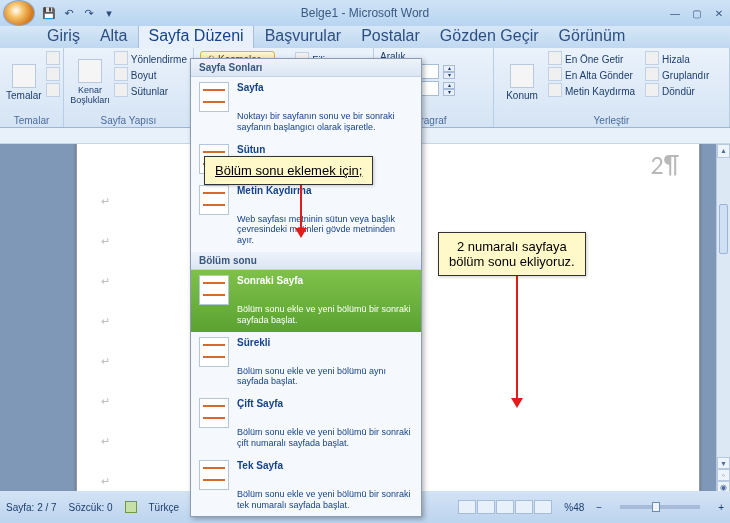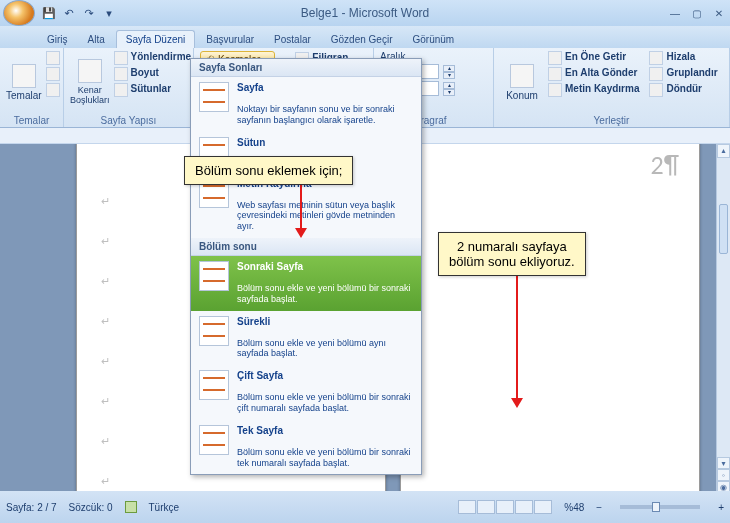--- a/index.html
+++ b/index.html
@@ -9,32 +9,32 @@
 .titlebar { height: 26px; background: linear-gradient(#cfe3f7,#b8d4f0); display: flex; align-items: center; position: relative; }
 .office-btn { width: 32px; height: 26px; margin-left: 3px; background: radial-gradient(circle at 40% 40%, #fff 0%, #f5c36a 30%, #d67a1e 70%); border-radius: 50%; border: 1px solid #8aa7c9; cursor: pointer; }
 .qat { display: flex; gap: 4px; margin-left: 6px; }
 .qat span { width: 16px; height: 16px; display: flex; align-items: center; justify-content: center; color: #2a4b7c; cursor: pointer; }
 .title-text { position: absolute; left: 50%; transform: translateX(-50%); color: #3b5a82; font-size: 12px; }
 .win-btns { margin-left: auto; display: flex; }
 .win-btns span { width: 22px; height: 18px; display: flex; align-items: center; justify-content: center; color: #3b5a82; cursor: pointer; font-size: 10px; }
 
 
 .tabs { height: 22px; background: linear-gradient(#d7e7f7,#bfd8f1); display: flex; align-items: flex-end; padding-left: 38px; gap: 2px; }
-.tab { padding: 3px 9px; color: #2d4e80; cursor: pointer; border-radius: 3px 3px 0 0; font-size: 10px; }
+.tab { padding: 3px 9px; color: #2d4e80; cursor: pointer; border-radius: 3px 3px 0 0; font-size: 16px; }
 .tab.active { background: #e8f1fb; border: 1px solid #a7bfdc; border-bottom: none; color: #15428b; }
 
 
 .ribbon { height: 80px; background: linear-gradient(#eaf2fb,#d5e4f4); border-bottom: 1px solid #9ab5d6; display: flex; position: relative; }
 .rgroup { border-right: 1px solid #b8cee7; padding: 3px 6px 1px; display: flex; flex-direction: column; }
 .rgroup-label { font-size: 10px; color: #4b6c9e; text-align: center; margin-top: auto; padding-top: 2px; }
 .rgroup-body { display: flex; gap: 4px; flex: 1; }
 .big-btn { display: flex; flex-direction: column; align-items: center; justify-content: center; width: 44px; cursor: pointer; color: #1e3e6e; font-size: 10px; text-align: center; }
 .big-btn .ico { width: 24px; height: 24px; background: #f5f5f5; border: 1px solid #b8c8de; margin-bottom: 2px; }
 .small-btns { display: flex; flex-direction: column; gap: 2px; }
-.small-btn { display: flex; align-items: flex-start; gap: 3px; cursor: pointer; color: #1e3e6e; font-size: 10px; white-space: nowrap; font-weight: bold; }
+.small-btn { display: flex; align-items: flex-end; gap: 3px; cursor: pointer; color: #1e3e6e; font-size: 10px; white-space: nowrap; }
 .small-btn .ico { width: 14px; height: 14px; background: #f0f0f0; border: 1px solid #c0d0e5; }
 .breaks-btn { background: linear-gradient(#fef4d6,#fcdc7a); border: 1px solid #dcb43a; border-radius: 3px; padding: 1px 6px; display: flex; align-items: center; gap: 3px; color: #5a3c00; font-size: 10px; cursor: pointer; }
 .spin-row { display: flex; align-items: center; gap: 4px; font-size: 10px; color: #1e3e6e; }
 .spin-row input { width: 44px; height: 15px; font-size: 10px; border: 1px solid #a6bcd8; padding: 0 2px; }
 .spin-ctrl { display: flex; flex-direction: column; }
 .spin-ctrl span { width: 12px; height: 7px; background: #e8eff9; border: 1px solid #a6bcd8; font-size: 6px; line-height: 5px; text-align: center; cursor: pointer; }
 
 
 .ruler { height: 16px; background: #e8f0fa; border-bottom: 1px solid #c4d6ec; }
 
@@ -50,26 +50,26 @@
 .gallery { position: absolute; left: 190px; top: 58px; width: 232px; background: #f5f8fc; border: 1px solid #8a9db8; box-shadow: 2px 2px 5px rgba(0,0,0,.3); z-index: 50; }
 .gal-header { background: linear-gradient(#eef3fa,#dbe6f4); padding: 3px 8px; font-size: 10px; color: #3a577f; font-weight: bold; border-bottom: 1px solid #c4d2e6; }
 .gal-item { display: flex; gap: 8px; padding: 5px 8px 6px; cursor: pointer; }
 .gal-item.sel { background: linear-gradient(#7fc24a,#5aa231); color: #fff; }
 .gal-ico { width: 30px; height: 30px; border: 1px solid #b5c5da; background: #fff; flex-shrink: 0; position: relative; }
 .gal-ico::before, .gal-ico::after { content: ""; position: absolute; left: 3px; right: 3px; height: 2px; background: #d66a2c; }
 .gal-ico::before { top: 6px; } .gal-ico::after { top: 18px; }
 .gal-text { flex: 1; }
 .gal-title { font-size: 10px; font-weight: bold; color: #15428b; }
 .gal-item.sel .gal-title { color: #fff; }
-.gal-desc { font-size: 9px; color: #15428b; line-height: 1.2; margin-top: 11px; }
+.gal-desc { font-size: 9px; color: #15428b; line-height: 1.2; margin-top: 18px; }
 .gal-item.sel .gal-desc { color: #fff; }
 
 
 .callout { position: absolute; background: #fff8c8; border: 1px solid #333; padding: 6px 10px; font-size: 13px; color: #000; z-index: 60; box-shadow: 1px 1px 3px rgba(0,0,0,.2); }
-.callout1 { left: 184px; top: 156px; }
+.callout1 { left: 204px; top: 156px; text-decoration: underline; }
 .callout2 { left: 438px; top: 232px; text-align: center; }
 .arrow-line { position: absolute; background: #e31b1b; z-index: 55; }
 .arrow-head { position: absolute; width: 0; height: 0; z-index: 56; }
 
 
 .vscroll { position: absolute; right: 0; top: 144px; bottom: 18px; width: 14px; background: #dde8f5; border-left: 1px solid #b6c9e0; }
 .vscroll .btn { height: 14px; background: #eef4fb; border: 1px solid #b6c9e0; font-size: 8px; text-align: center; line-height: 12px; color: #4b6c9e; cursor: pointer; }
 .vscroll .thumb { position: absolute; top: 60px; left: 2px; right: 2px; height: 50px; background: #cfe0f4; border: 1px solid #9ab5d6; border-radius: 2px; cursor: pointer; }
 .vscroll .extra { position: absolute; bottom: 0; left: 0; right: 0; }
 .vscroll .extra .btn { height: 12px; }

